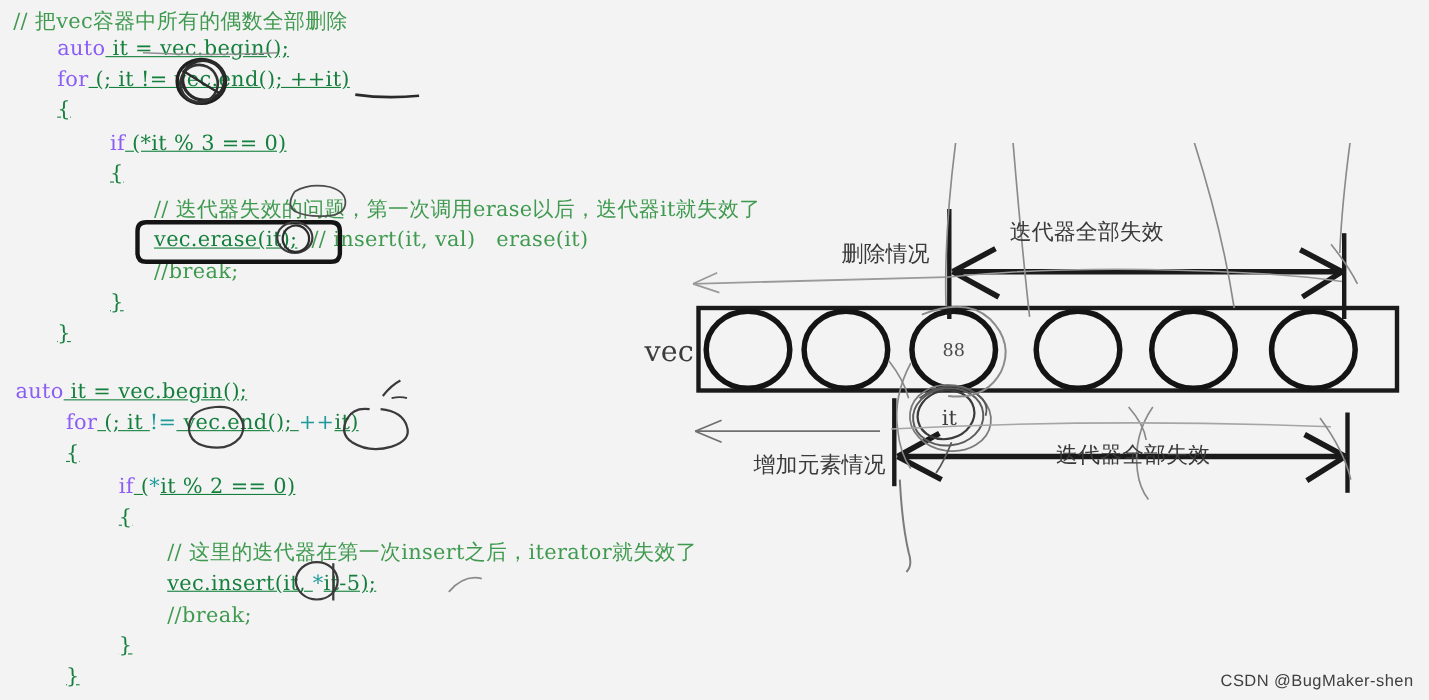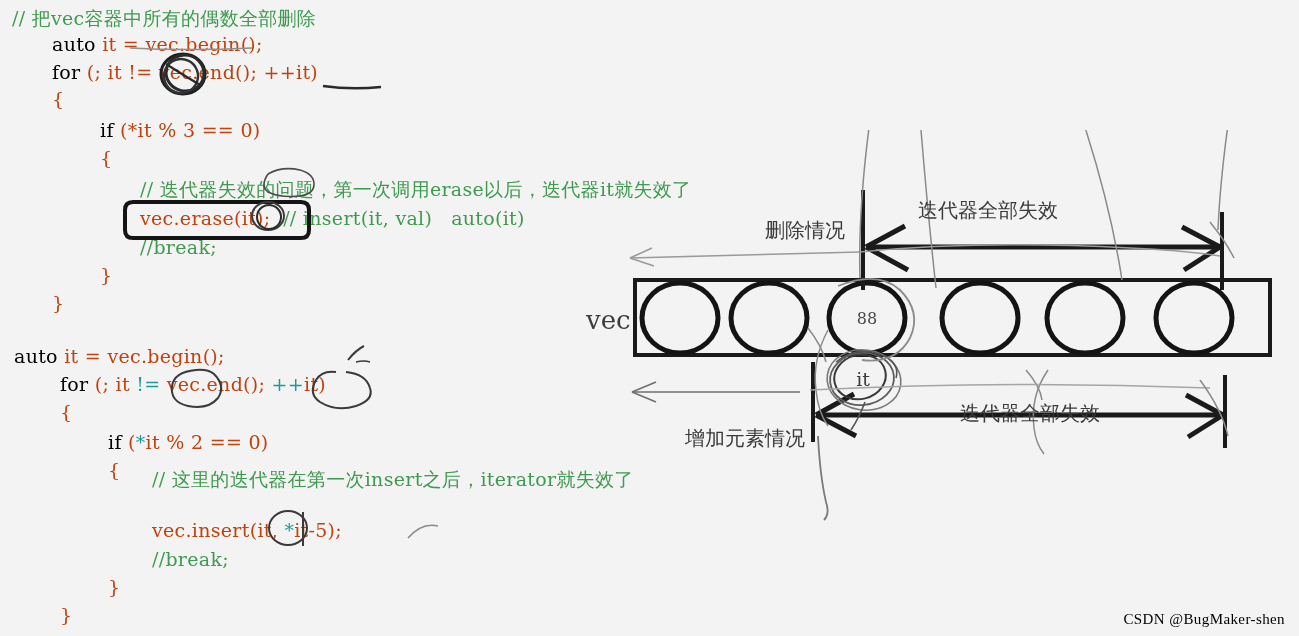--- a/index.html
+++ b/index.html
@@ -25,24 +25,24 @@
     padding-left: 33px;
   }
   .code-line {
     position: absolute;
     white-space: pre;
     font-family: "DejaVu Serif", serif;
     font-size: 19px;
     letter-spacing: 0.3px;
     color: #3b3b3b;
   }
-  .kw      { color: #000000; }
+  .kw      { color: #8b5cf6; }
   .cmt     { color: #3f9a4f; }
   .op      { color: #1f9a9a; }
-  .plain   { color: #c2410c; }
+  .plain   { color: #15803d; text-decoration: underline; }
 
   
   #diagram-pane {
     position: absolute;
     left: 570px;
     top: 130px;
     width: 729px;
     height: 400px;
   }
   #diagram-pane svg, #annot-layer svg {
@@ -80,66 +80,66 @@
     width: 1299px;
     height: 636px;
     pointer-events: none;
   }
 
   
   #watermark {
     position: absolute;
     right: 14px;
     bottom: 8px;
-    font-family: Liberation Serif, serif;
+    font-family: Liberation Sans, sans-serif;
     font-size: 15px;
-    color: #000000;
+    color: #404040;
     letter-spacing: 0.4px;
   }
 </style>
 </head>
 <body>
 
 <div id="code-pane">
   <div id="code-erase-block">
       <div class="code-line" style="left: 12px; top: 6px;"><span class="cmt">// 把vec容器中所有的偶数全部删除</span></div>
       <div class="code-line" style="left: 52px; top: 33px;"><span class="kw">auto</span><span class="plain"> it = vec.begin();</span></div>
       <div class="code-line" style="left: 52px; top: 61px;"><span class="kw">for</span><span class="plain"> (; it != vec.end(); ++it)</span></div>
       <div class="code-line" style="left: 52px; top: 88px;"><span class="plain">{</span></div>
       <div class="code-line" style="left: 100px; top: 119px;"><span class="kw">if</span><span class="plain"> (*it % 3 == 0)</span></div>
       <div class="code-line" style="left: 100px; top: 147px;"><span class="plain">{</span></div>
       <div class="code-line" style="left: 140px; top: 177px;"><span class="cmt">// 迭代器失效的问题，第一次调用erase以后，迭代器it就失效了</span></div>
-      <div class="code-line" style="left: 140px; top: 207px;"><span class="plain">vec.erase(it);</span><span class="cmt">  // insert(it, val)   auto(it)</span></div>
+      <div class="code-line" style="left: 140px; top: 207px;"><span class="plain">vec.erase(it);</span><span class="cmt">  // insert(it, val)   erase(it)</span></div>
       <div class="code-line" style="left: 140px; top: 236px;"><span class="cmt">//break;</span></div>
       <div class="code-line" style="left: 100px; top: 264px;"><span class="plain">}</span></div>
       <div class="code-line" style="left: 52px; top: 292px;"><span class="plain">}</span></div>
     </div>
   <div id="code-insert-block">
       <div class="code-line" style="left: 14px; top: 345px;"><span class="kw">auto</span><span class="plain"> it = vec.begin();</span></div>
       <div class="code-line" style="left: 60px; top: 373px;"><span class="kw">for</span><span class="plain"> (; it </span><span class="op">!=</span><span class="plain"> vec.end(); </span><span class="op">++</span><span class="plain">it)</span></div>
       <div class="code-line" style="left: 60px; top: 401px;"><span class="plain">{</span></div>
       <div class="code-line" style="left: 108px; top: 431px;"><span class="kw">if</span><span class="plain"> (</span><span class="op">*</span><span class="plain">it % 2 == 0)</span></div>
       <div class="code-line" style="left: 108px; top: 459px;"><span class="plain">{</span></div>
-      <div class="code-line" style="left: 152px; top: 467px;"><span class="cmt">// 这里的迭代器在第一次insert之后，iterator就失效了</span></div>
+      <div class="code-line" style="left: 152px; top: 489px;"><span class="cmt">// 这里的迭代器在第一次insert之后，iterator就失效了</span></div>
       <div class="code-line" style="left: 152px; top: 519px;"><span class="plain">vec.insert(it, </span><span class="op">*</span><span class="plain">it-5);</span></div>
       <div class="code-line" style="left: 152px; top: 548px;"><span class="cmt">//break;</span></div>
       <div class="code-line" style="left: 108px; top: 576px;"><span class="plain">}</span></div>
       <div class="code-line" style="left: 60px; top: 604px;"><span class="plain">}</span></div>
     </div>
 </div>
 
 <div id="diagram-pane">
 
   <div class="vec-label" style="left:16px; top:175px;">vec</div>
 
   <div class="cn-label" style="left:195px; top:87px;">删除情况</div>
 
   <div class="cn-label" style="left:348px; top:67px;">迭代器全部失效</div>
 
-  <div class="cn-label" style="left:115px; top:295px;">增加元素情况</div>
+  <div class="cn-label" style="left:115px; top:279px;">增加元素情况</div>
 
   <div class="cn-label" style="left:390px; top:270px;">迭代器全部失效</div>
 
   <svg width="729" height="400" viewBox="0 0 729 400">
 
     <rect x="65" y="150" width="635" height="75" fill="none" stroke="#1a1a1a" stroke-width="4"></rect>
 
     <g>
       <ellipse cx="110" cy="188" rx="38" ry="35" fill="none" stroke="#141414" stroke-width="5"></ellipse>
     </g>

